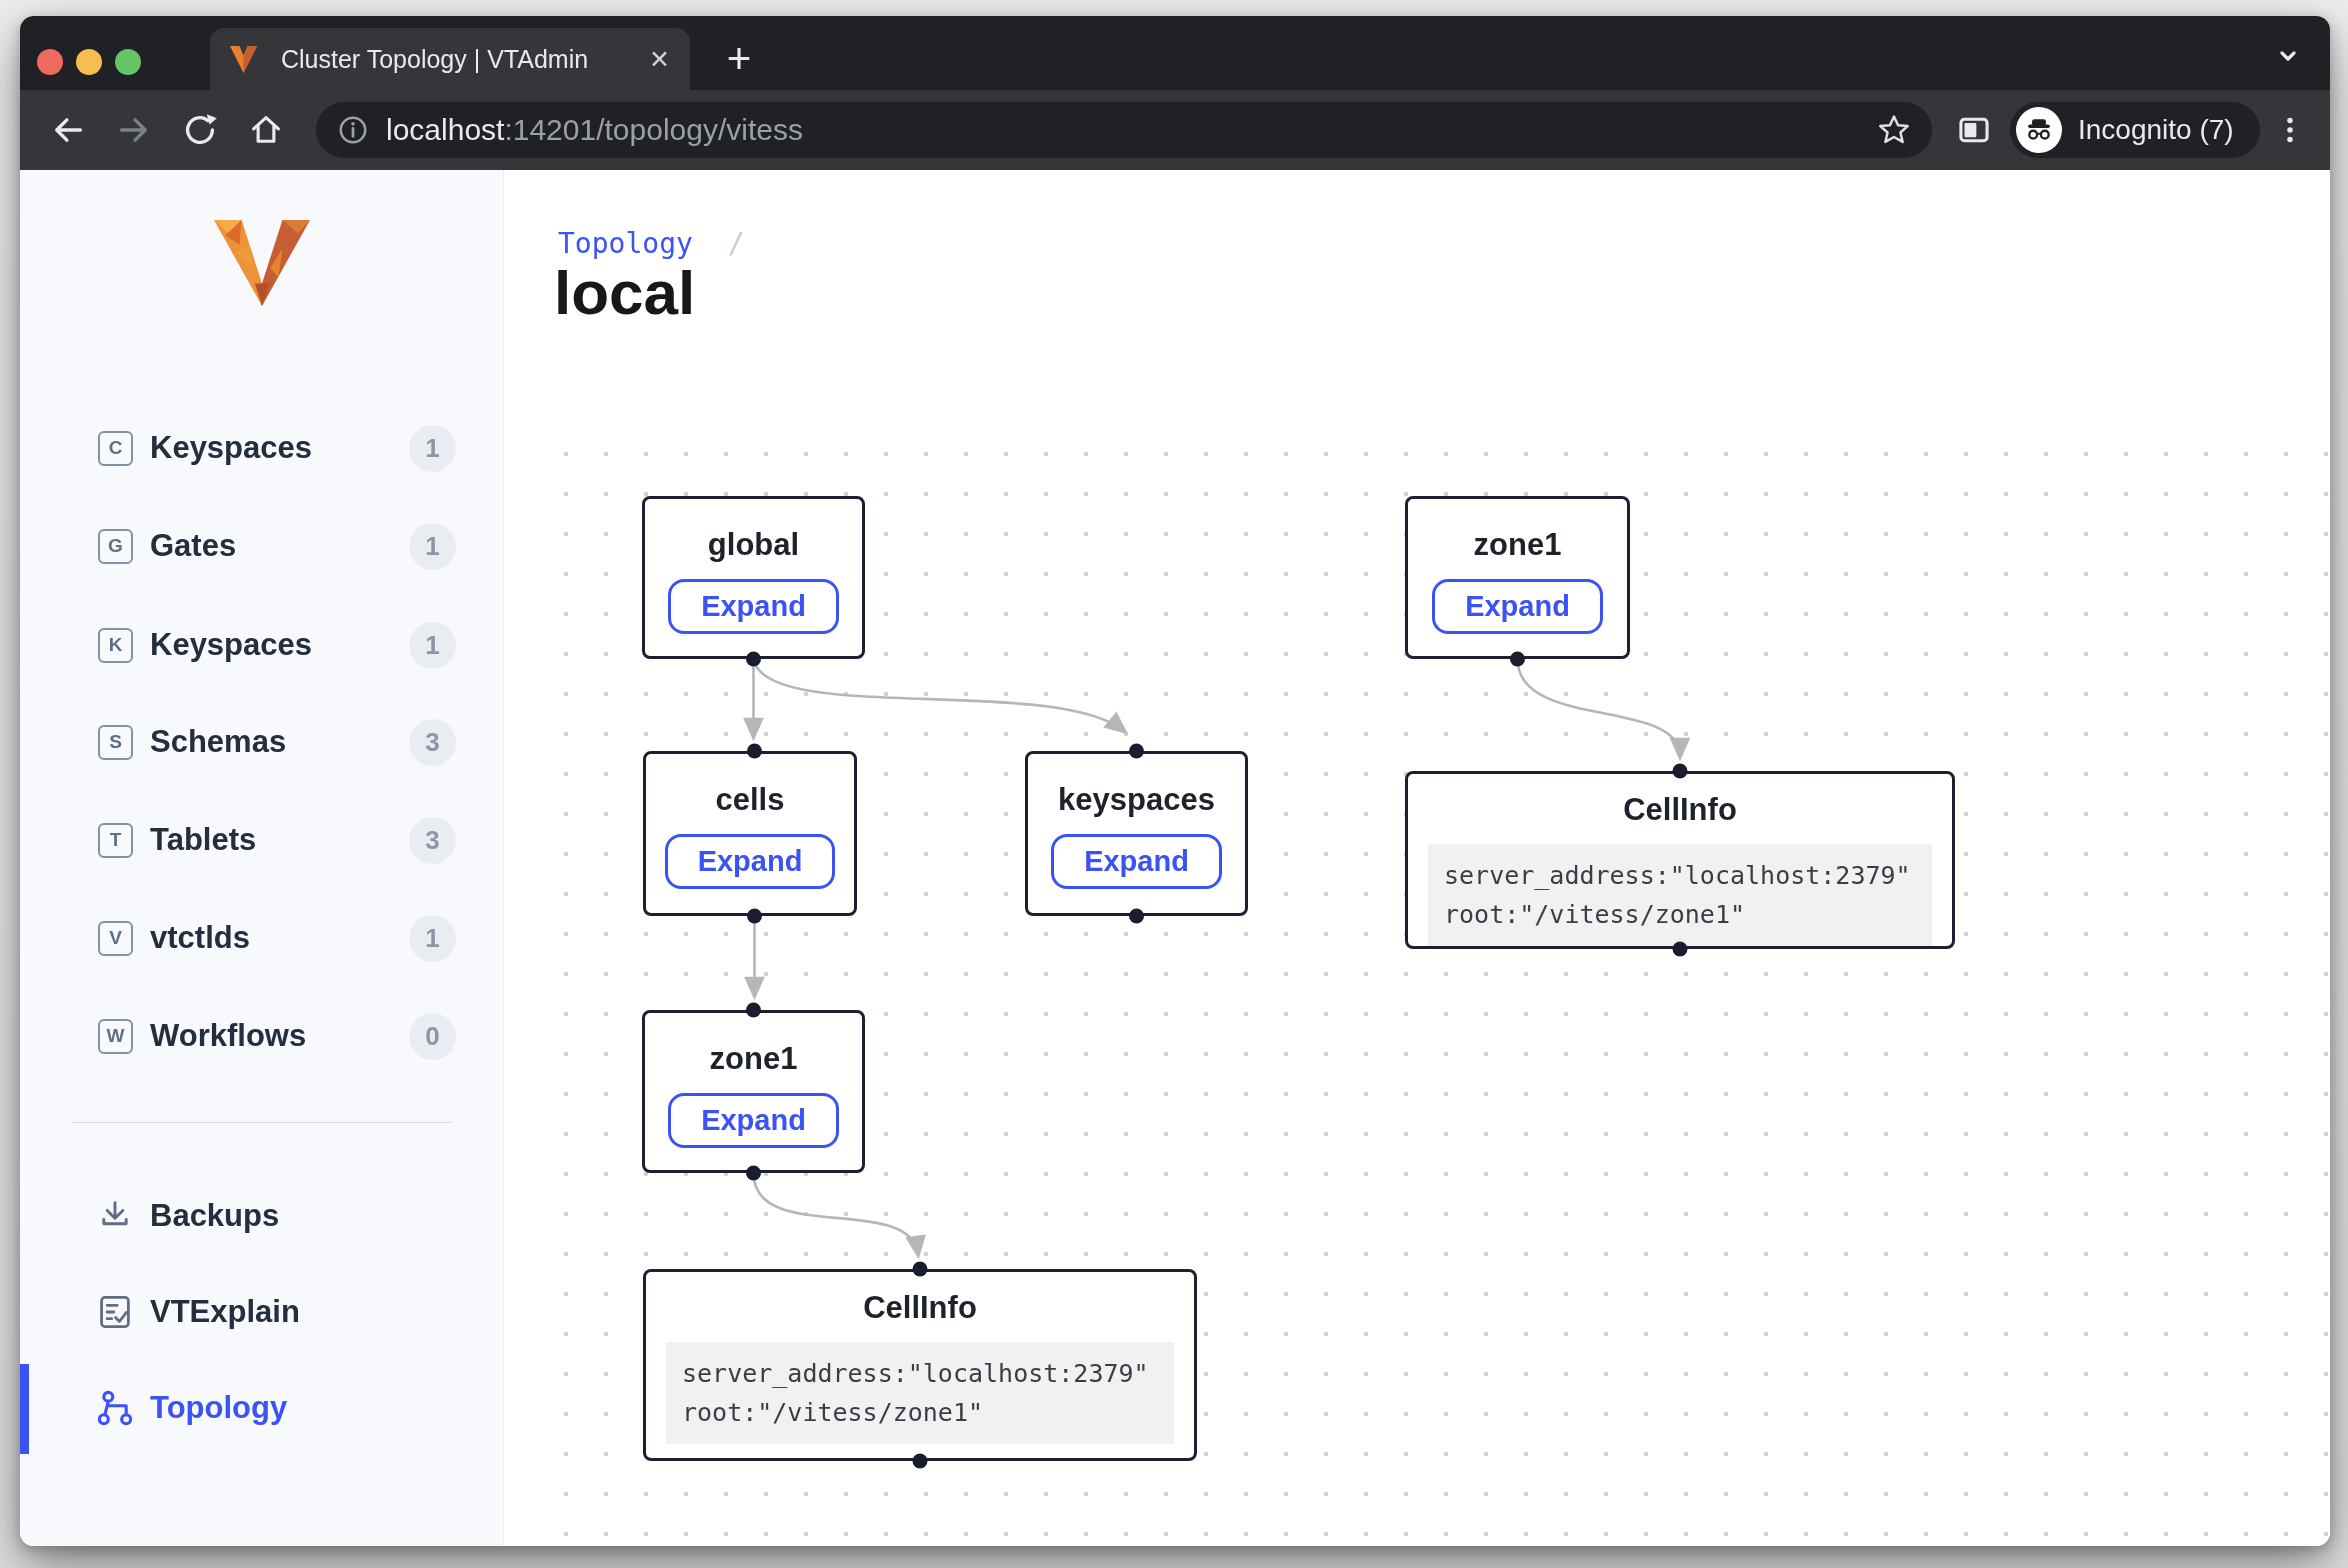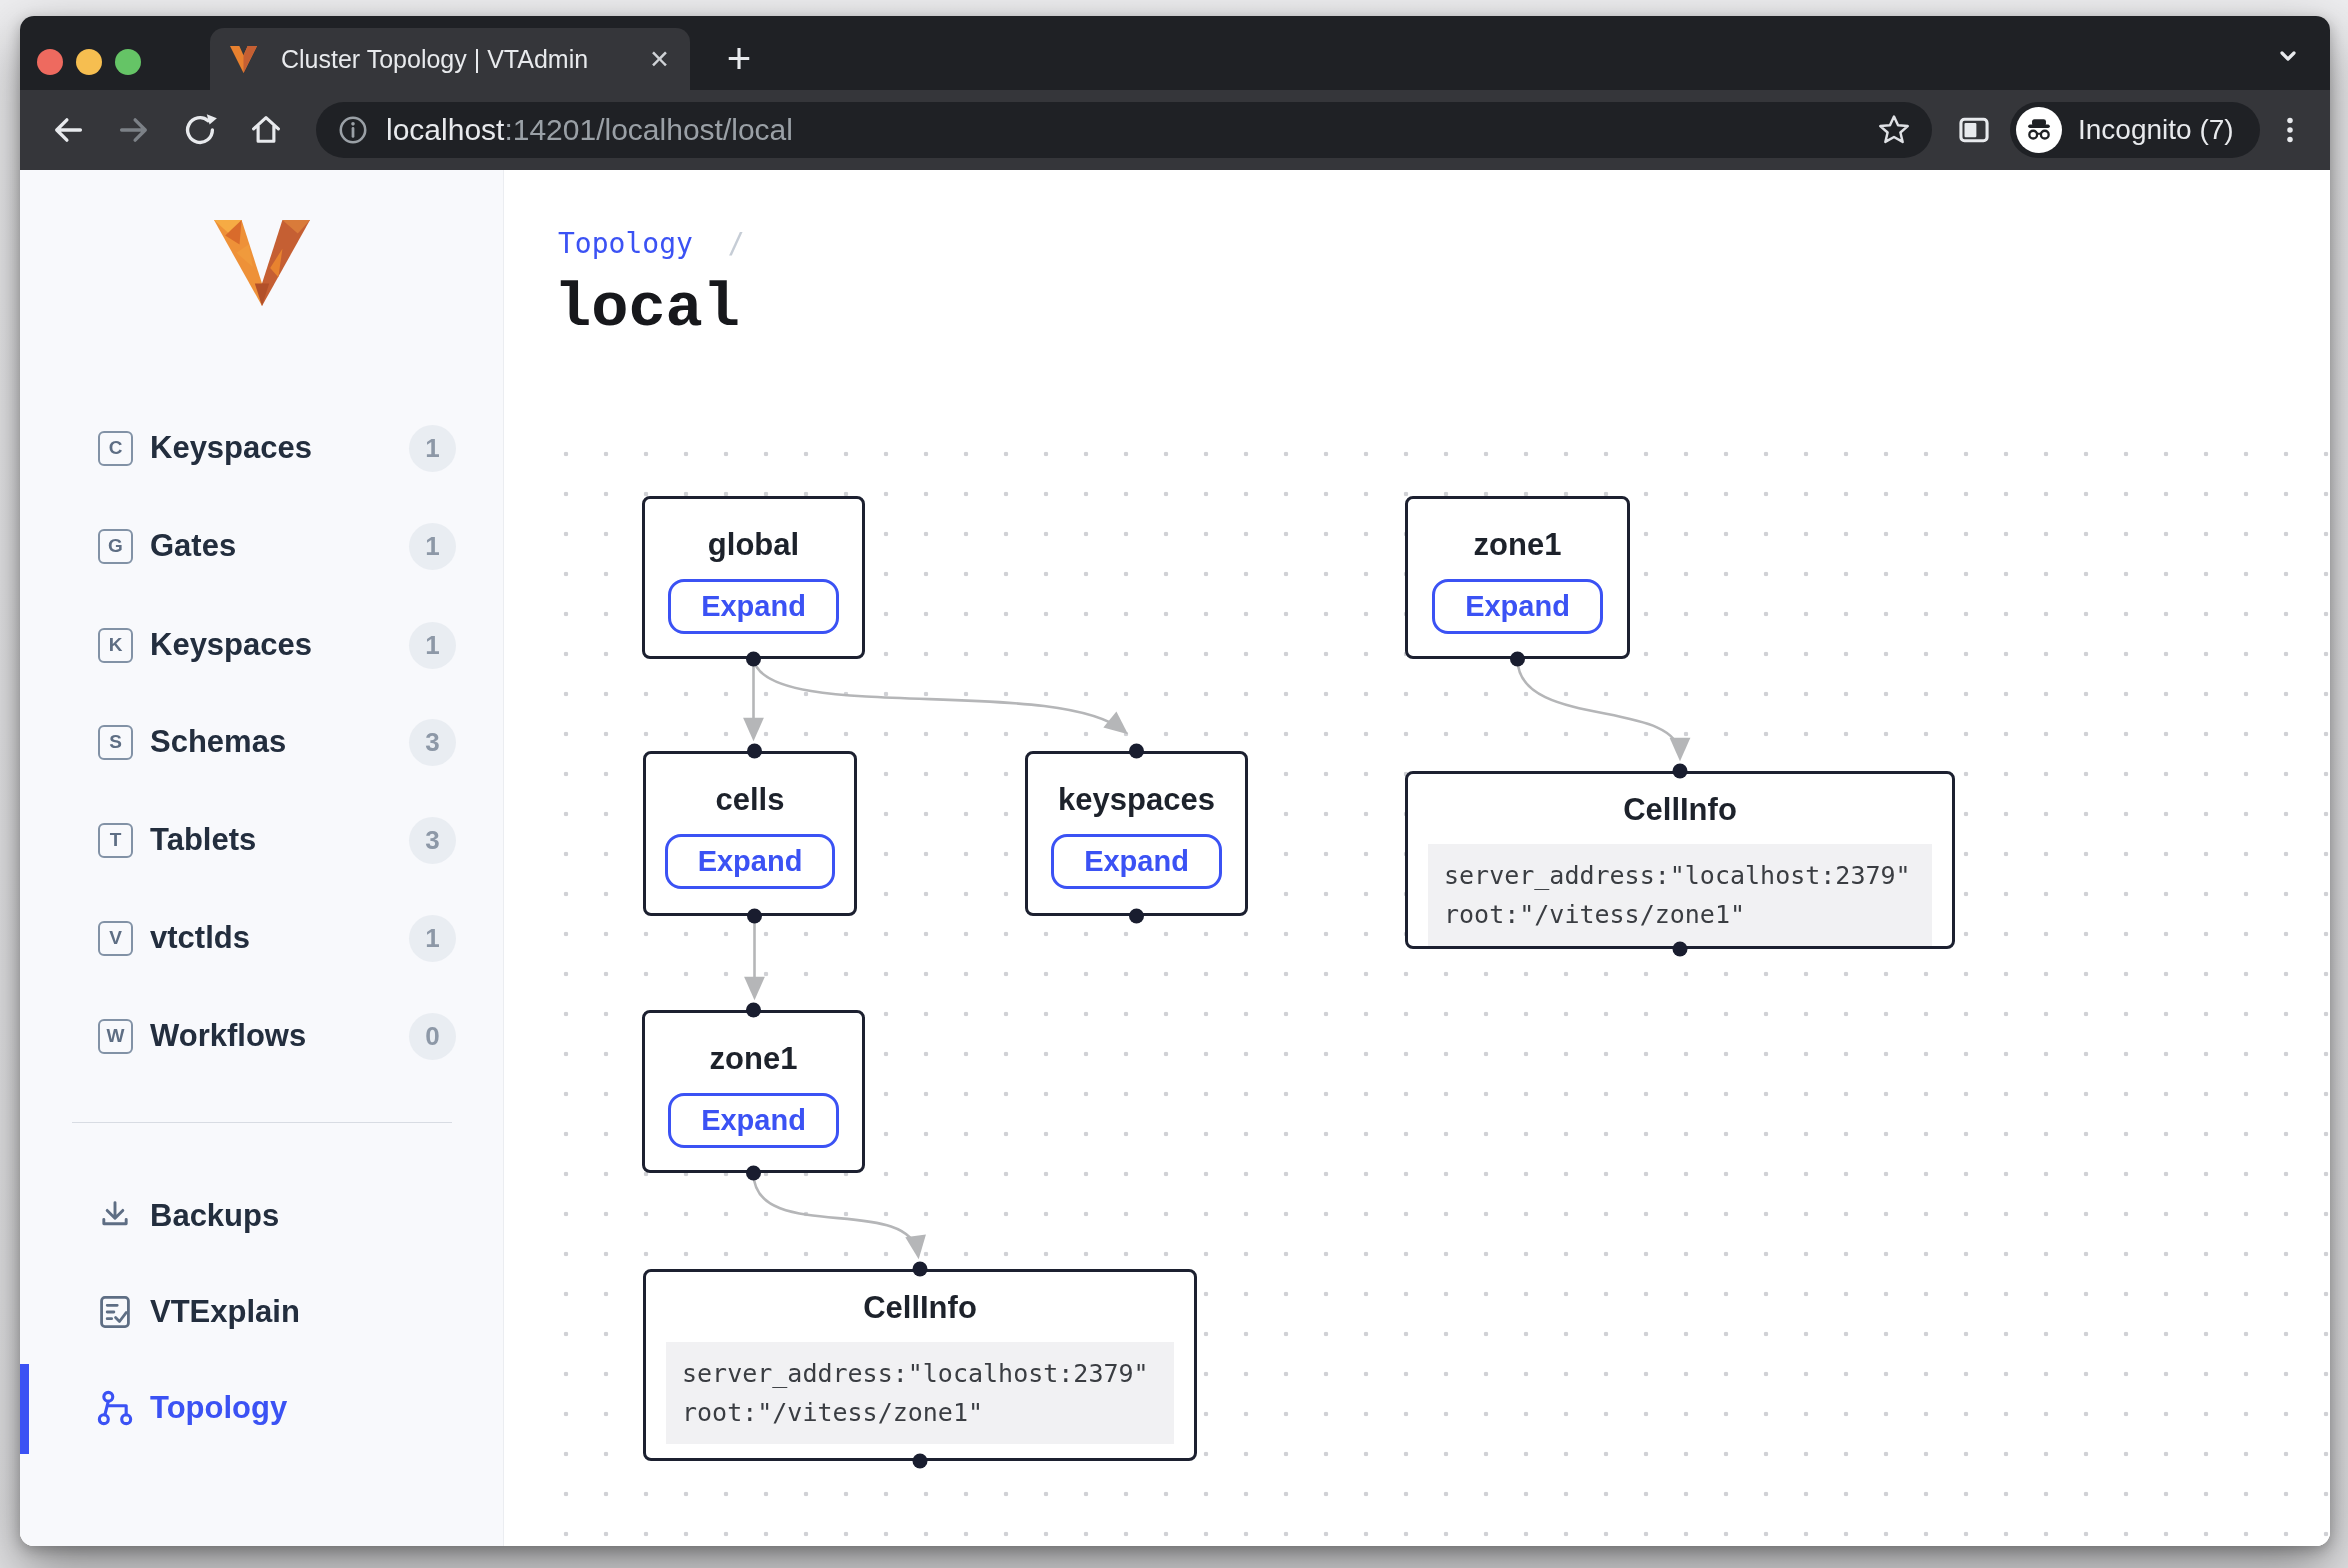--- a/index.html
+++ b/index.html
@@ -58,21 +58,21 @@
   .active-bar { position:absolute; left:0; top:1194px; width:9px; height:90px; background:#3b52f4; }
 
   .main { position:relative; flex:1; background:#ffffff; }
   .graph-bg { position:absolute; left:520px; top:250px; right:0; bottom:0;
               background-image:radial-gradient(circle, #d0d1d5 2px, transparent 2.6px);
               background-size:40px 40px; background-position:6px 14px; }
 
   .breadcrumb { position:absolute; left:538px; top:57px; font-family:"DejaVu Sans Mono", monospace; font-size:28px; }
   .breadcrumb a { color:#3b52f4; text-decoration:none; cursor:pointer; }
   .crumb-sep { color:#c6cdd6; margin-left:18px; }
-  .page-title { position:absolute; left:534px; top:103px; font-family:Liberation Mono, monospace;
+  .page-title { position:absolute; left:534px; top:87px; font-family:Liberation Sans, sans-serif;
                 font-size:62px; font-weight:700; color:#17181c;text-align:right; }
 
   
   .node { position:absolute; background:#fff; border:3px solid #1c2030; border-radius:8px; text-align:center; }
   .node-label { font-size:31px; font-weight:700; color:#1d222b; margin-top:28px; }
   .expand-btn { display:inline-block; margin-top:16px; padding:8px 30px; background:#fff; border:3px solid #3b52f4;
                 border-radius:16px; color:#3b52f4; font-size:29px; font-weight:700; font-family:"Liberation Sans",sans-serif; cursor:pointer; }
   .node.info .node-label { margin-top:18px; }
   .code { margin:16px 20px 0 20px; background:#f1f1f3; text-align:left; padding:12px 16px;
           font-family:"DejaVu Sans Mono", monospace; font-size:25px; line-height:39px; color:#3a3d42; }
@@ -129,21 +129,21 @@
             <path d="M5 15 L16 5 L27 15 M9 12.5 V26 H23 V12.5" fill="none" stroke="#e8eaed" stroke-width="2.8" stroke-linecap="round" stroke-linejoin="round"></path>
           </svg>
       </div>
 
       <div class="urlbar">
         <svg width="34" height="34" viewBox="0 0 32 32">
           <circle cx="16" cy="16" r="11.5" fill="none" stroke="#9aa0a6" stroke-width="2.4"></circle>
           <line x1="16" y1="14.5" x2="16" y2="22" stroke="#9aa0a6" stroke-width="2.6" stroke-linecap="round"></line>
           <circle cx="16" cy="10.2" r="1.7" fill="#9aa0a6"></circle>
         </svg>
-        <span class="url-text"><span class="url-host">localhost</span><span class="url-rest">:14201/localhost/local</span></span>
+        <span class="url-text"><span class="url-host">localhost</span><span class="url-rest">:14201/topology/vitess</span></span>
         <svg width="36" height="36" viewBox="0 0 32 32">
           <polygon points="16,4 19.6,11.7 28.2,12.5 21.7,18.2 23.7,26.6 16,22.2 8.3,26.6 10.3,18.2 3.8,12.5 12.4,11.7" fill="none" stroke="#dfe1e5" stroke-width="2.2" stroke-linejoin="round"></polygon>
         </svg>
       </div>
 
       <div class="split-btn">
         <svg width="38" height="38" viewBox="0 0 32 32">
             <rect x="5" y="7" width="22" height="18" rx="3" fill="none" stroke="#e8eaed" stroke-width="2.6"></rect>
             <rect x="8" y="10" width="10" height="12" rx="1" fill="#e8eaed"></rect>
           </svg>

